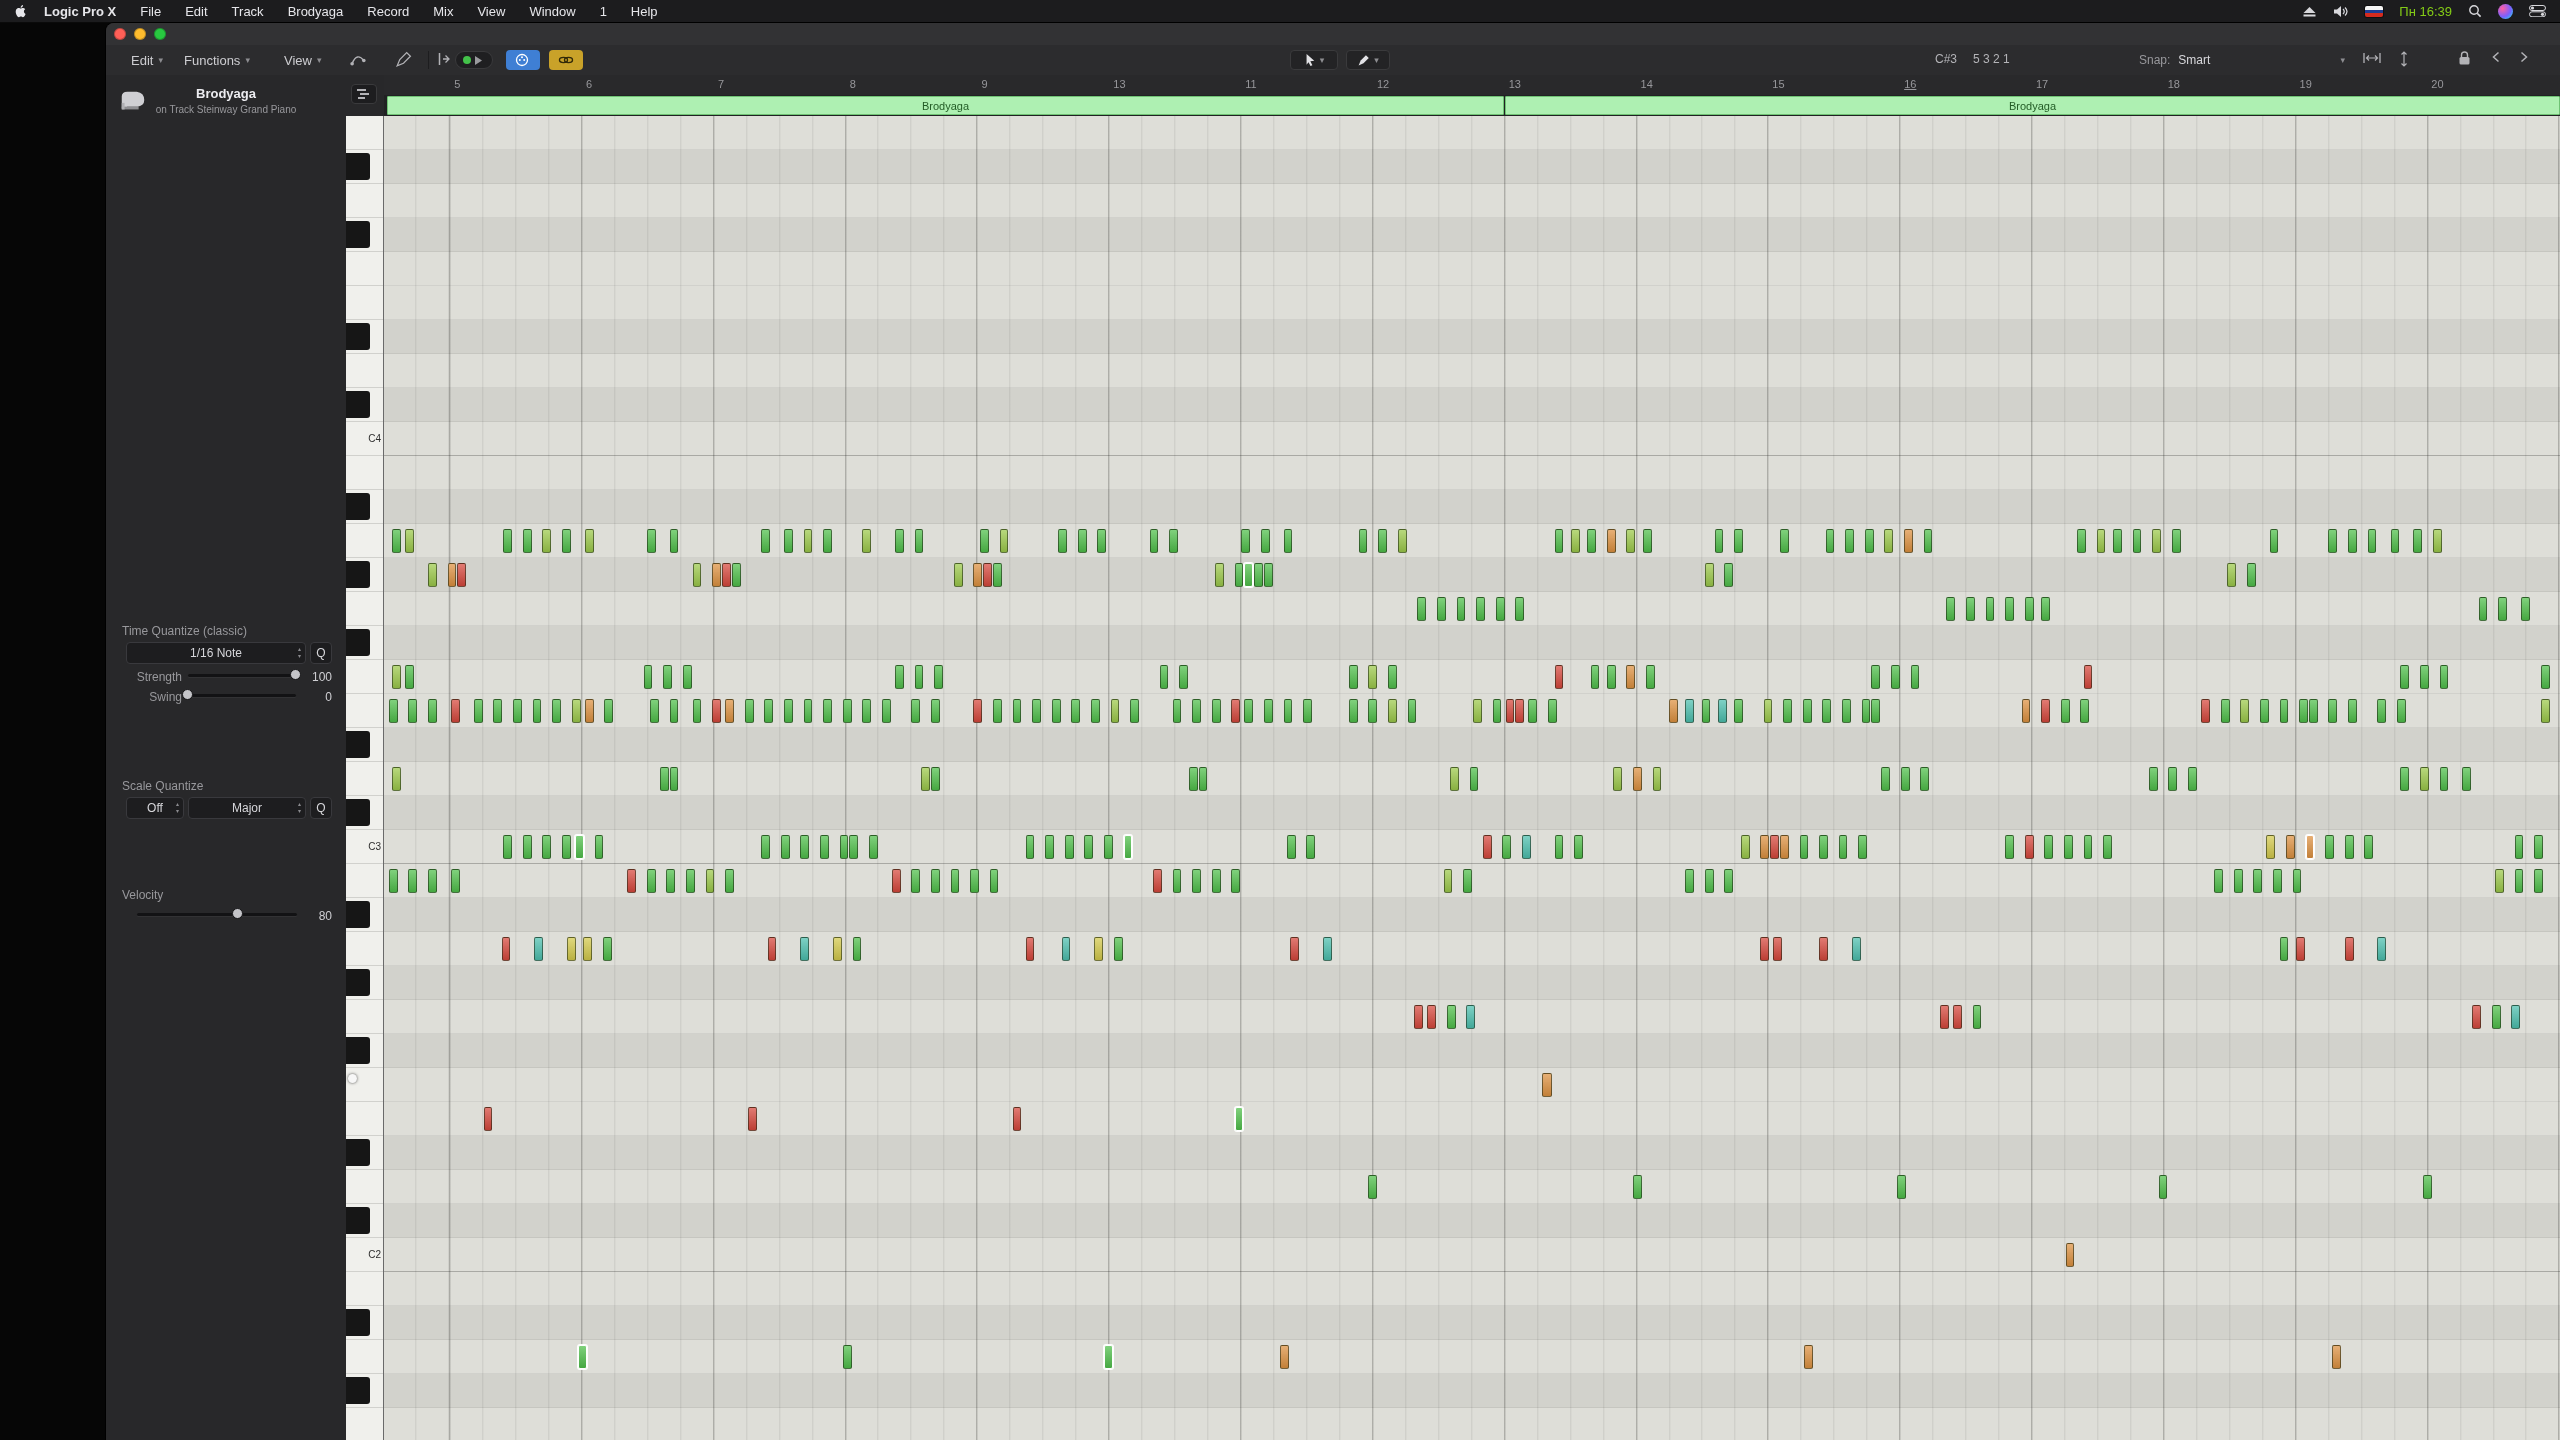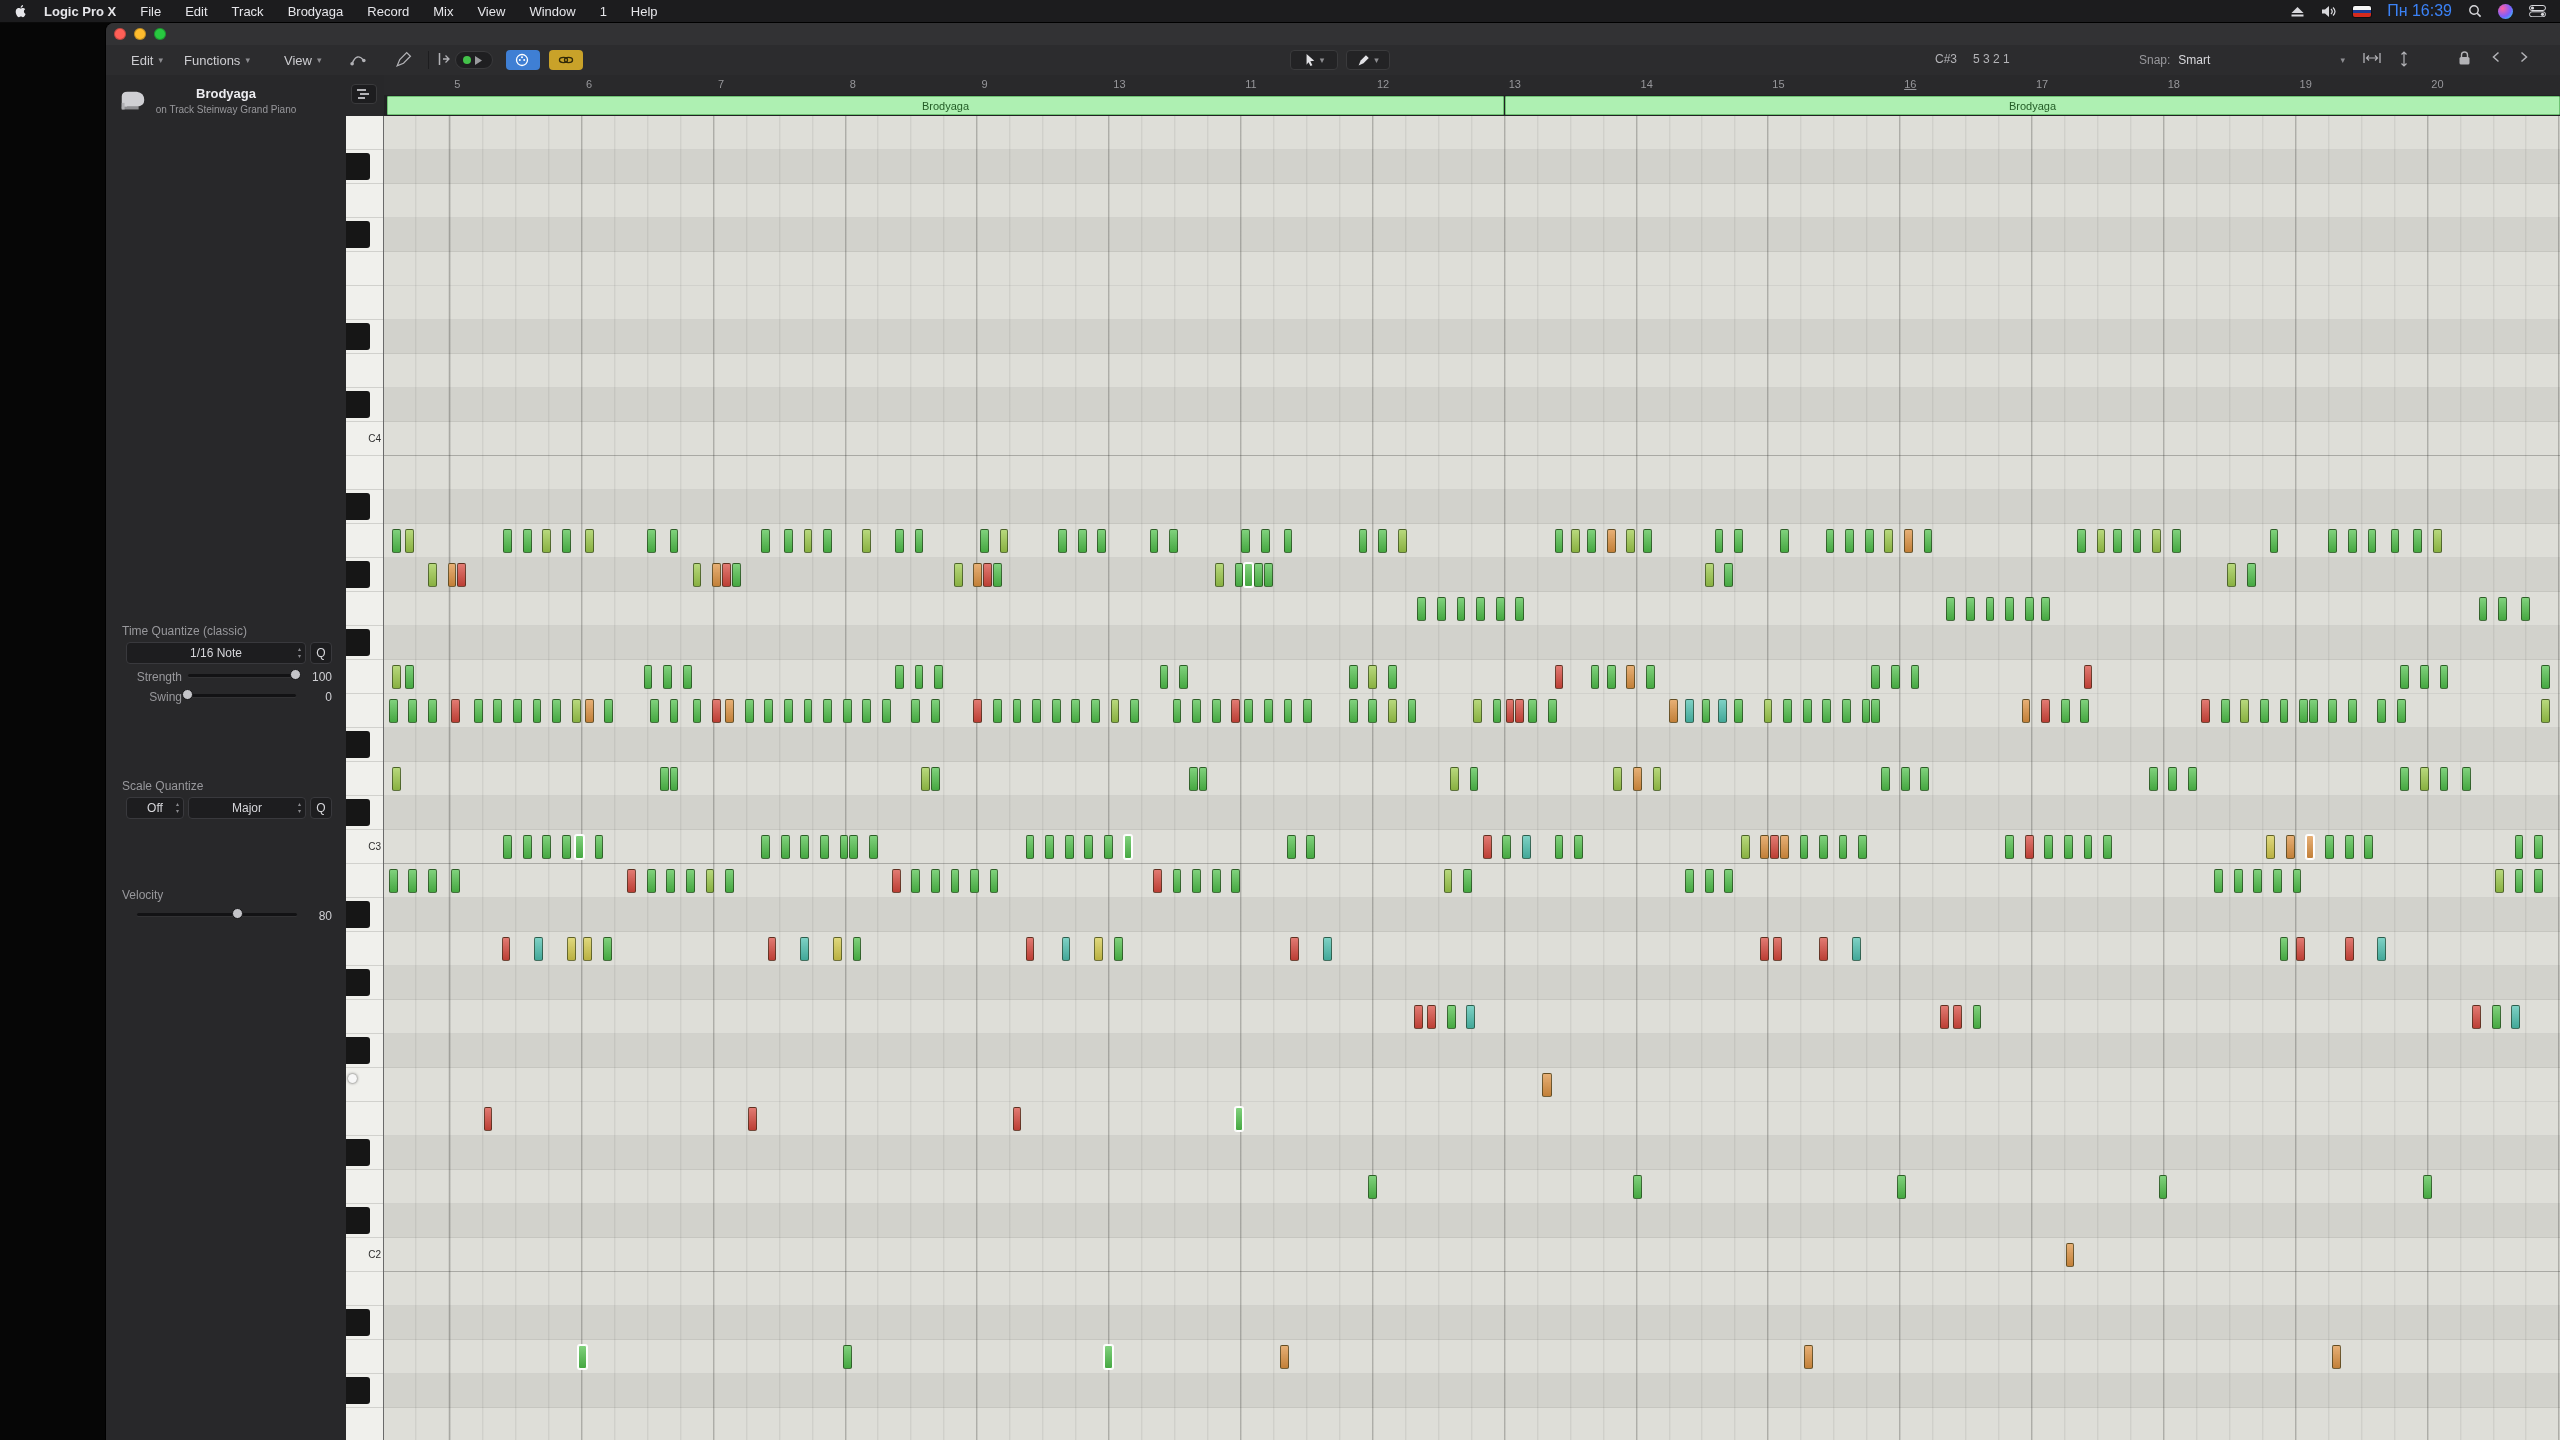--- a/index.html
+++ b/index.html
@@ -12,21 +12,21 @@
            font-size:13px;border-bottom:1px solid #0a0a0a;}
   .apple{display:flex;align-items:center;margin-right:16px;}
   .mb-app{font-weight:bold;margin-right:24px;white-space:nowrap;}
   .mb-items{display:flex;gap:24px;}
   .mb-item{white-space:nowrap;cursor:default;}
   .mb-right{margin-left:auto;display:flex;align-items:center;gap:16px;}
   .mb-ic{display:flex;align-items:center;color:#d8d8dc;}
   .flag{width:18px;height:11px;border-radius:2px;
         background:linear-gradient(to bottom,#f5f5f5 0 33%,#1f3d94 33% 66%,#d52b1e 66% 100%);
         box-shadow:0 0 0 1px rgba(0,0,0,.4);}
-  .mb-time{font-size:16px;color:#3b82f6;white-space:nowrap;}
+  .mb-time{font-size:13px;color:#84cc16;white-space:nowrap;}
   .siri{width:15px;height:15px;border-radius:50%;
         background:radial-gradient(circle at 30% 30%,#ff5fa2,#7b5fff 55%,#35c3f3 85%);}
 
   
   .window{position:absolute;left:106px;top:23px;width:2454px;height:1417px;background:#29292b;
           border-top-left-radius:8px;overflow:hidden;box-shadow:0 0 0 1px #000;}
   .titlebar{position:absolute;left:0;top:0;width:100%;height:22px;background:#323234;
             border-bottom:1px solid #1b1b1d;}
   .tl{position:absolute;top:5px;width:12px;height:12px;border-radius:50%;box-shadow:inset 0 0 0 1px rgba(0,0,0,.25);}
   .tl.red{left:8px;background:#ff5f57;} .tl.yel{left:28px;background:#febc2e;} .tl.grn{left:48px;background:#28c840;}

